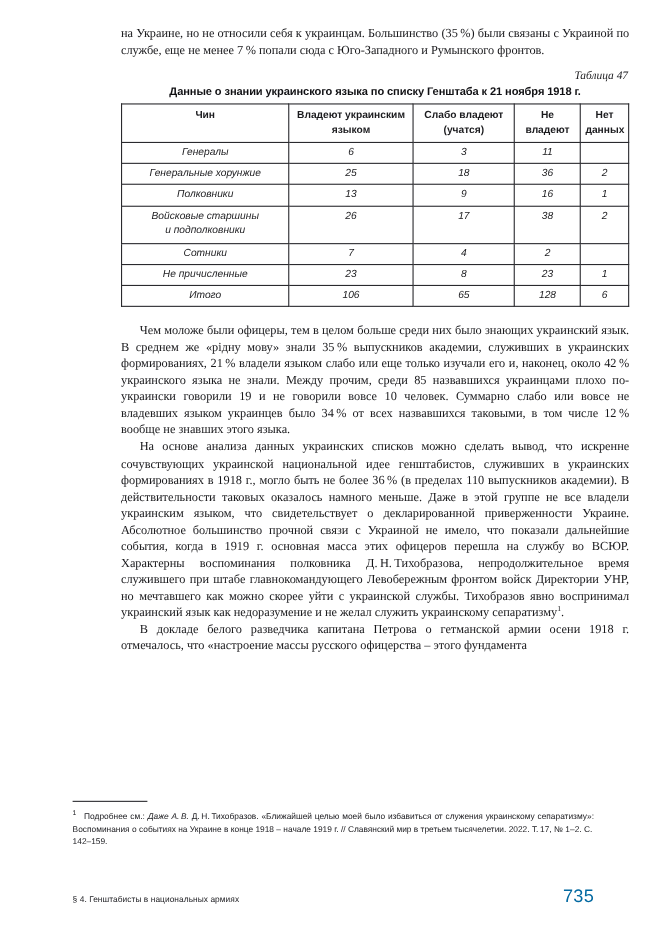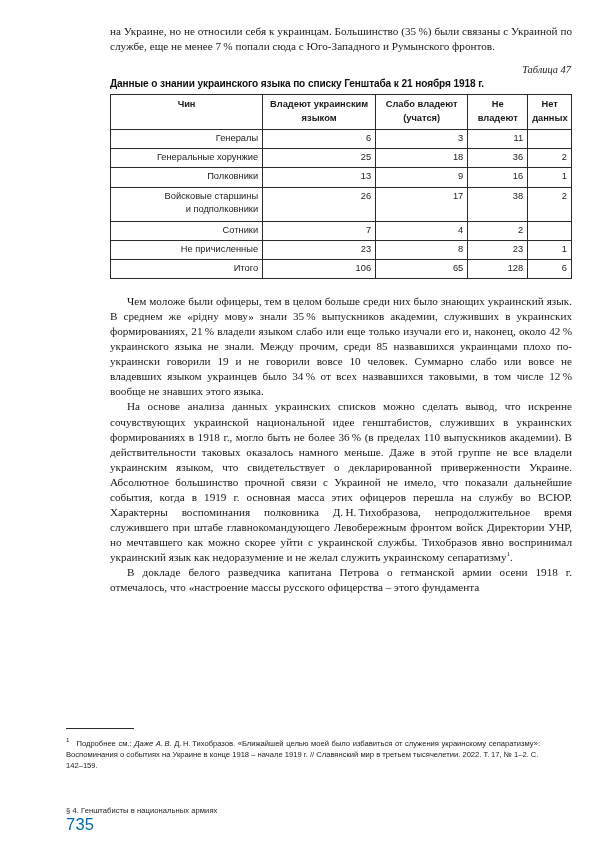--- a/index.html
+++ b/index.html
@@ -49,21 +49,21 @@
     font-size: 10.4px;
     text-align: right;
     margin: 0;
     padding-right: 1px;
     color: #1a1a1d;
   }
   .table-title {
     font-family: "Liberation Sans", "DejaVu Sans", sans-serif;
     font-weight: bold;
     font-size: 10.1px;
-    text-align: left;
+    text-align: center;
     margin: 3px 0 5px 0;
     color: #101013;
     letter-spacing: -0.1px;
   }
 
   
   table.data-table {
     border-collapse: collapse;
     width: 100%;
     table-layout: fixed;
@@ -80,21 +80,22 @@
   }
   table.data-table thead th {
     text-align: center;
     font-weight: bold;
     vertical-align: top;
     padding-top: 3px;
     padding-bottom: 4px;
     line-height: 13.4px;
   }
   table.data-table tbody td {
-    text-align: right;
+    text-align: center;
+    font-style: italic;
   }
   .col-rank   { width: 33.0%; }
   .col-fluent { width: 24.5%; }
   .col-weak   { width: 20.0%; }
   .col-none   { width: 13.0%; }
   .col-nodata { width: 9.5%; }
 
   .row-tall td { height: 28px; }
   .cell-2line { white-space: pre-line; }
 
@@ -136,21 +137,20 @@
 
   
   .footer {
     position: absolute;
     left: 66px;
     right: 60px;
     top: 806px;
     display: flex;
     align-items: baseline;
     justify-content: space-between;
-    flex-direction: column;
   }
   .footer-running-head {
     font-family: "Liberation Sans", "DejaVu Sans", sans-serif;
     font-size: 7.6px;
     color: #232327;
     letter-spacing: 0.05px;
   }
   .footer-page-number {
     font-family: "Liberation Sans", "DejaVu Sans", sans-serif;
     font-size: 16.5px;

